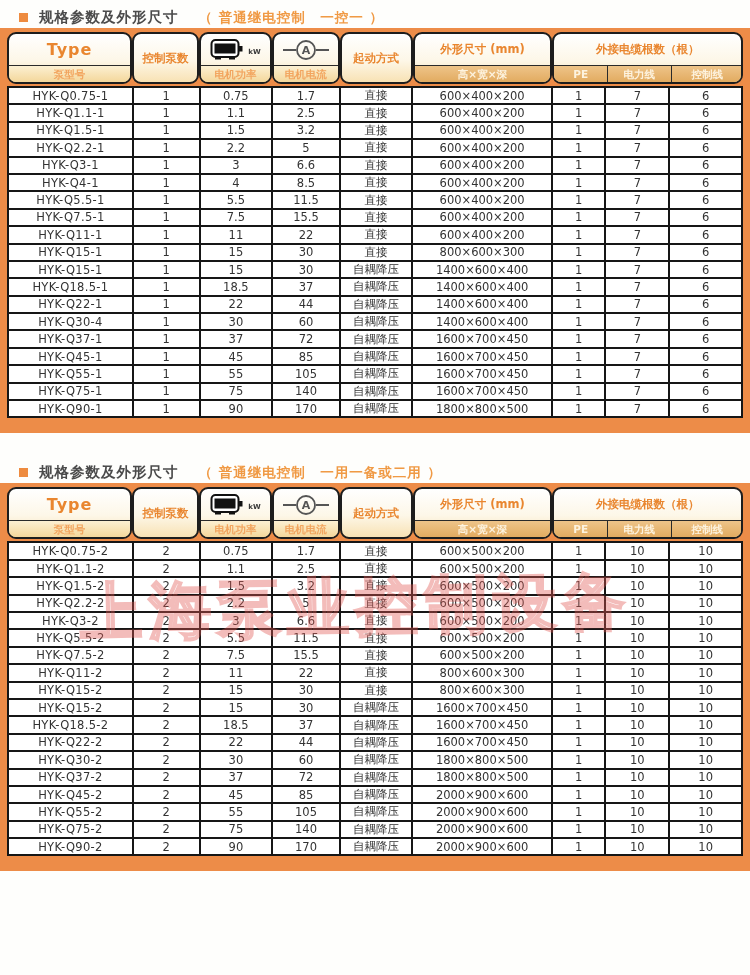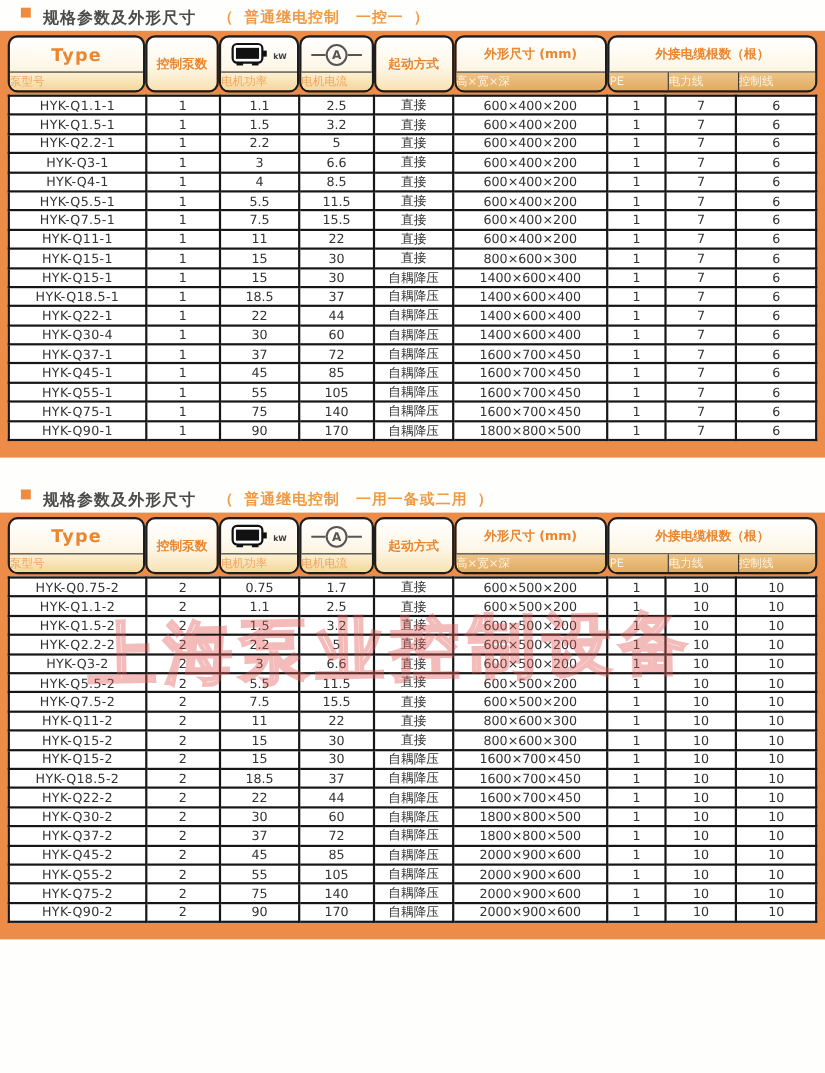--- a/index.html
+++ b/index.html
@@ -1,36 +1,36 @@
 <!DOCTYPE html>
 <html><head>
 <meta charset="utf-8">
 <style>
   html,body{margin:0;padding:0;}
   body{
     width:750px;height:975px;background:#fefefc;overflow:hidden;
     font-family:"DejaVu Sans","Liberation Sans",sans-serif;
   }
   .section{position:relative;}
-  .sec-title{display:flex;height:21px;padding:7px 0 0 0;font-family:Liberation Mono, monospace;}
+  .sec-title{display:flex;align-items:center;height:21px;padding:7px 0 0 0;}
   .bullet{width:9px;height:9px;background:#ee8b3f;margin:0 11px 0 19px;flex:0 0 auto;}
   .t-main{font-size:14.5px;font-weight:bold;color:#4b4b4b;letter-spacing:1px;}
   .t-paren{font-size:13.5px;font-weight:bold;color:#f09a45;letter-spacing:1px;margin-left:20px;}
 
   .frame{background:#ed8c48;padding:4px 7px 15px 7px;position:relative;}
 
   .hrow{display:grid;grid-template-columns:17% 9.1% 9.9% 9.2% 9.9% 19% 25.9%;height:52px;margin-bottom:2px;}
   .hcell{
     border:2px solid #1d1d1d;border-radius:9px;margin:0 0;overflow:hidden;
     background:linear-gradient(180deg,#ffffff 0%,#fdf7e8 55%,#f8e2b4 100%);
     display:flex;flex-direction:column;min-width:0;
   }
   .htop{flex:1;display:flex;align-items:center;justify-content:center;color:#e9862f;font-weight:bold;font-size:11.5px;white-space:nowrap;}
   .type-en{font-size:16px;letter-spacing:1px;}
-  .hsub{height:16px;line-height:16px;border-top:1.5px solid #2a2a2a;font-size:10.5px;font-weight:normal;white-space:nowrap;}
+  .hsub{height:16px;line-height:16px;text-align:center;border-top:1.5px solid #2a2a2a;font-size:10.5px;font-weight:bold;white-space:nowrap;}
   .subtext{color:#f2a55f;background:linear-gradient(#fcf0d2,#f4d79b);}
   .band{background:linear-gradient(#eec489,#e2ab60);color:#fdf3df;}
   .bands{display:flex;}
   .bandcell{background:linear-gradient(#eec489,#e2ab60);color:#fdf3df;border-left:1.5px solid #2a2a2a;flex:0 0 auto;}
   .bandcell:first-child{border-left:none;}
   .bc1{width:28.2%;} .bc2{width:33.6%;} .bc3{width:38.2%;}
   .kw{font-size:7px;color:#3a3a3a;align-self:flex-end;margin:0 0 9px 2px;font-weight:bold;}
 
   table.data{border-collapse:collapse;width:100%;table-layout:fixed;background:#fff;}
   table.data td{
@@ -114,20 +114,31 @@
           <col style="width:9.9%">
         <col style="width:9.2%">
           <col style="width:9.9%">
           <col style="width:19%">
         <col style="width:7.3%">
           <col style="width:8.7%">
           <col style="width:9.9%">
       </colgroup>
       <tbody>
           <tr>
+            <td class="c-model">HYK-Q0.75-1</td>
+            <td>1</td>
+            <td>0.75</td>
+            <td>1.7</td>
+            <td>直接</td>
+            <td>600×400×200</td>
+            <td>1</td>
+            <td>7</td>
+            <td>6</td>
+          </tr>
+          <tr>
             <td class="c-model">HYK-Q1.1-1</td>
             <td>1</td>
             <td>1.1</td>
             <td>2.5</td>
             <td>直接</td>
             <td>600×400×200</td>
             <td>1</td>
             <td>7</td>
             <td>6</td>
           </tr>

